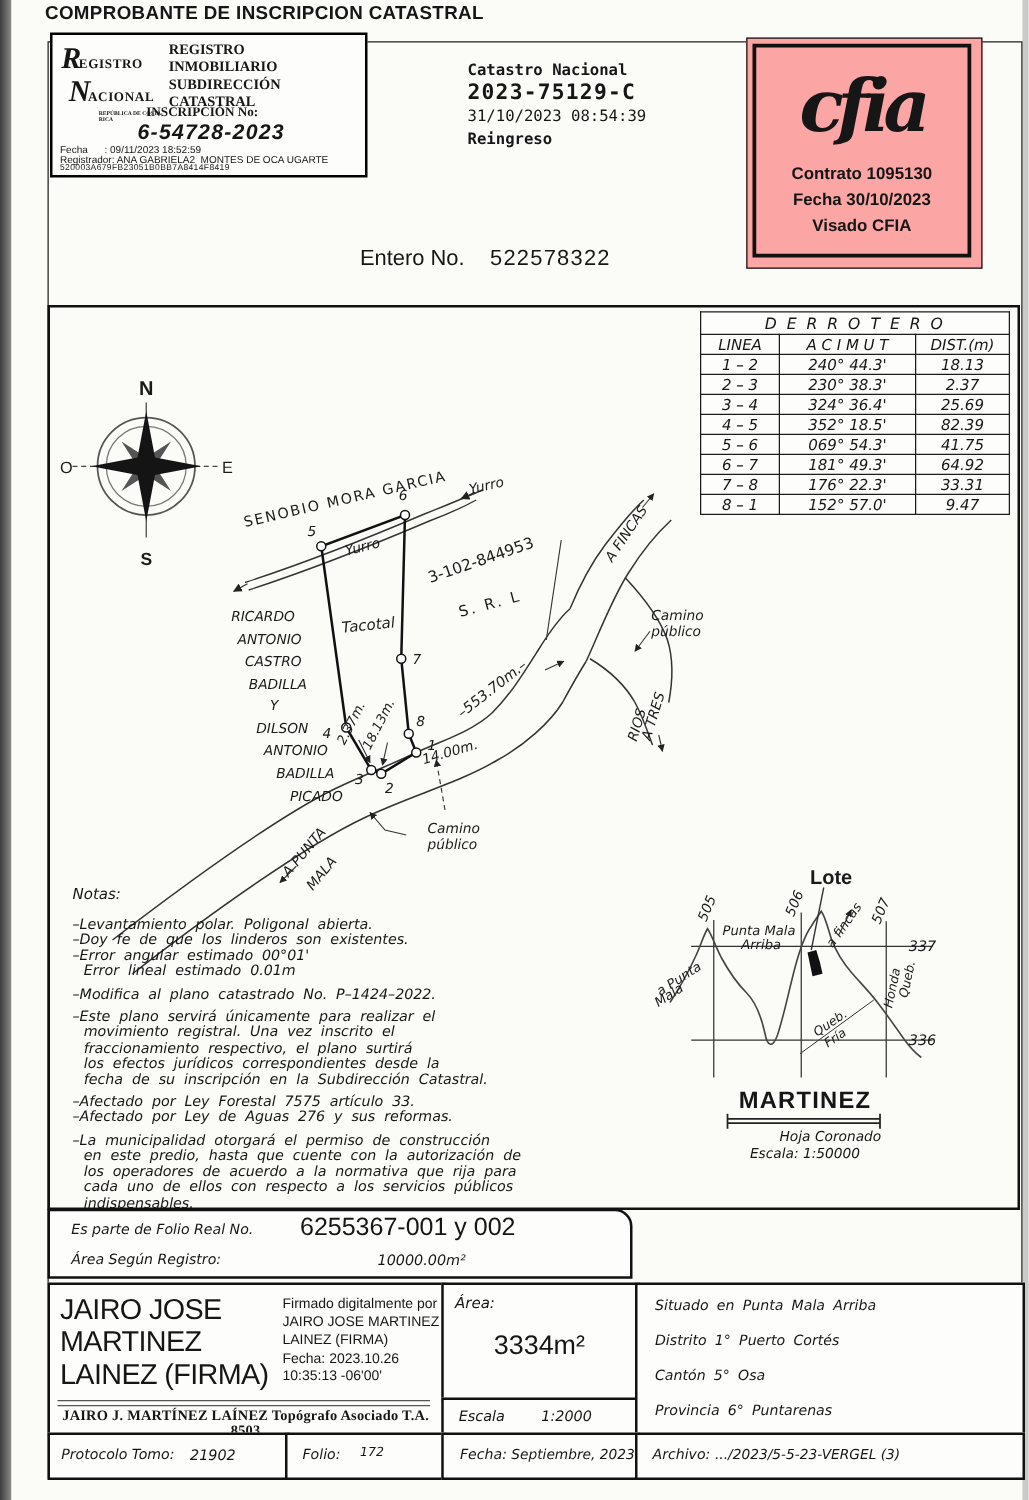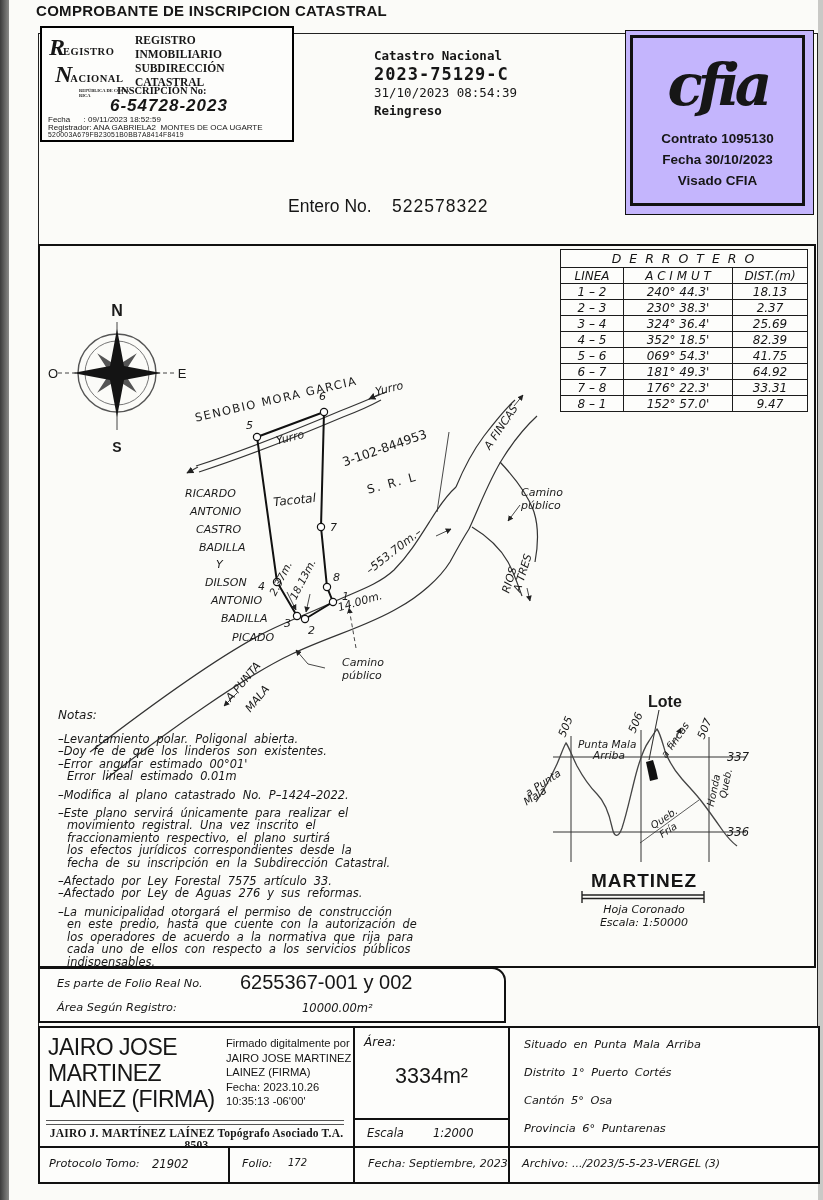--- a/index.html
+++ b/index.html
@@ -14,21 +14,21 @@
   .edge-right{right:0;top:0;width:5px;height:1200px;background:#c9c9c6}
   .paper{left:9px;top:0;width:809px;height:1200px;background:#fbfbf8}
   .sheet{left:38px;top:33px;width:778px;height:1148px;border:1.6px solid #222}
   
   .stamp{left:40px;top:26px;width:250px;height:112px;border:2.6px solid #000;background:#fdfdfb}
   .rn-big{font:italic bold 24px "Liberation Serif",serif;letter-spacing:-2px}
   .rn-small{font:bold 10.5px "Liberation Serif",serif;letter-spacing:.5px}
   .rn-sub{font:bold 4.5px "Liberation Serif",serif}
   .office{font:bold 11.5px "Liberation Serif",serif;text-align:left;line-height:14px}
   
-  .cfia-outer{left:625px;top:30px;width:187px;height:183px;border:1.6px solid #111;background:#c4b5fd}
+  .cfia-outer{left:597px;top:30px;width:187px;height:183px;border:1.6px solid #111;background:#fca5a5}
   .cfia-inner{left:4px;top:4px;width:169px;height:165px;border:3px solid #111;position:absolute}
   .cfia-logo{font:italic bold 58px "DejaVu Serif",serif;letter-spacing:-5px;line-height:58px}
   .cfia-line{font:bold 13.5px "Liberation Sans",sans-serif;text-align:center;line-height:21px}
   
   table.derr{position:absolute;left:560px;top:249px;border-collapse:collapse;background:#fdfdfb}
   table.derr td,table.derr th{border:1.7px solid #1c1c1c;font:italic 12px "DejaVu Sans",sans-serif;text-align:center;padding:0;height:15px}
   table.derr .ttl{font-size:12.5px;letter-spacing:2px;height:17px}
   
   .note{font:italic 11.4px "DejaVu Sans",sans-serif;word-spacing:3.5px;line-height:11.4px;margin-top:1px;white-space:nowrap}
   .note.c{margin-left:9px}
@@ -286,21 +286,21 @@
 
   <g stroke="#222" stroke-width="1.4">
     <line x1="582" y1="895" x2="704" y2="895"></line>
     <line x1="582" y1="898.5" x2="704" y2="898.5"></line>
     <line x1="582" y1="891" x2="582" y2="903"></line>
     <line x1="704" y1="891" x2="704" y2="903"></line>
   </g>
 </svg>
 
 <div class="abs" style="left:583px;top:870px;width:122px;text-align:center;font:bold 19px 'Liberation Sans',sans-serif;letter-spacing:1px">MARTINEZ</div>
-<div class="abs it" style="left:583px;top:903px;width:122px;text-align:center;font-size:11px">Hoja Coronado</div>
+<div class="abs it" style="left:583px;top:903px;width:122px;text-align:right;font-size:11px">Hoja Coronado</div>
 <div class="abs it" style="left:583px;top:916px;width:122px;text-align:center;font-size:11px">Escala: 1:50000</div>
 
 <div class="abs" style="left:58px;top:708px;width:370px">
   <div class="it" style="font-size:12px">Notas:</div>
   <div style="height:11px"></div>
   <div class="note">–Levantamiento polar. Poligonal abierta.</div>
   <div class="note">–Doy fe de que los linderos son existentes.</div>
   <div class="note">–Error angular estimado 00°01'</div>
   <div class="note c">Error lineal estimado 0.01m</div>
   <div class="note g">–Modifica al plano catastrado No. P–1424–2022.</div>

